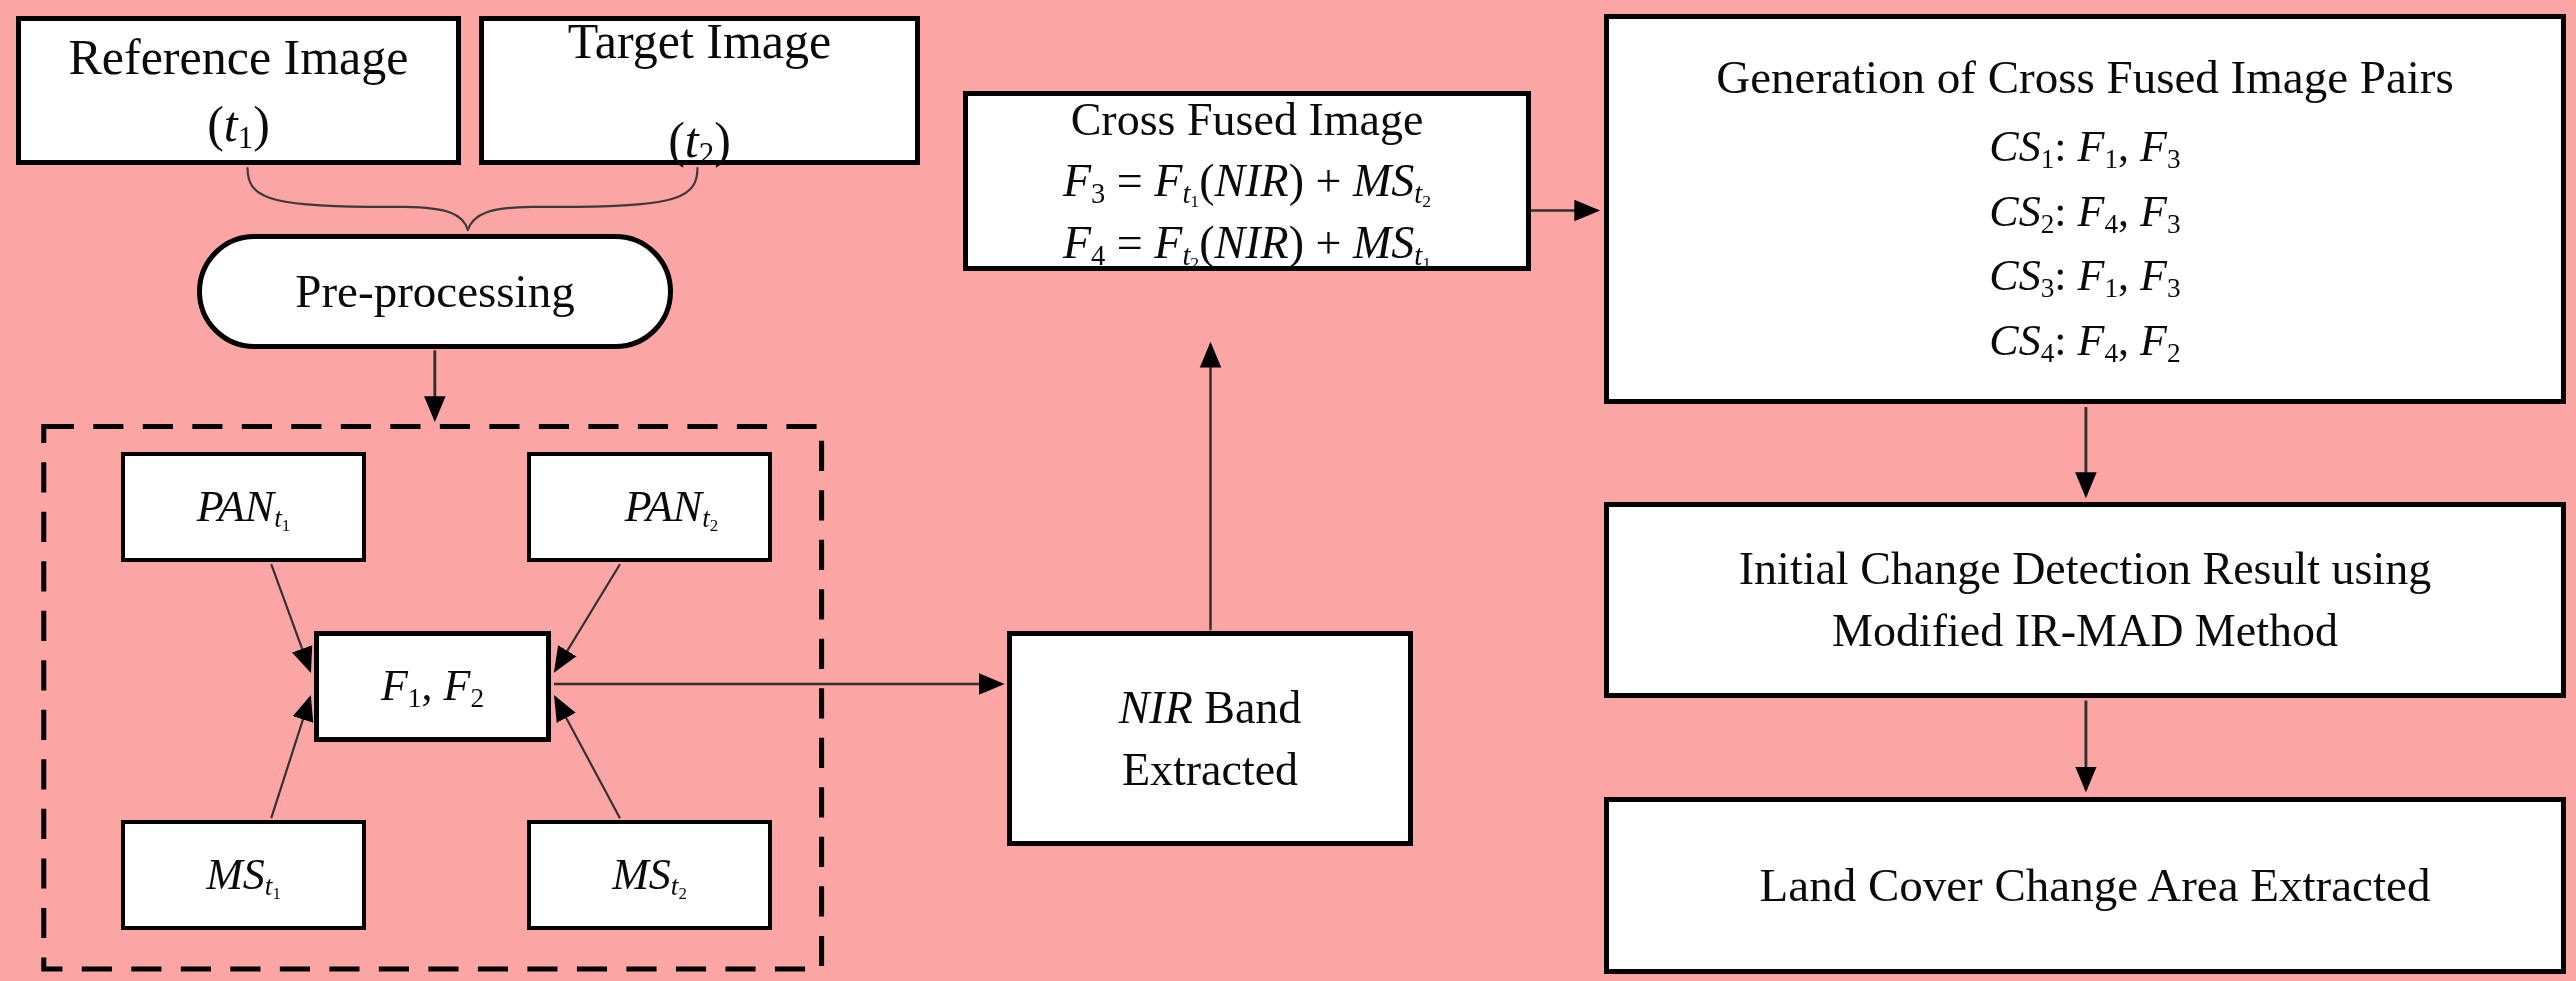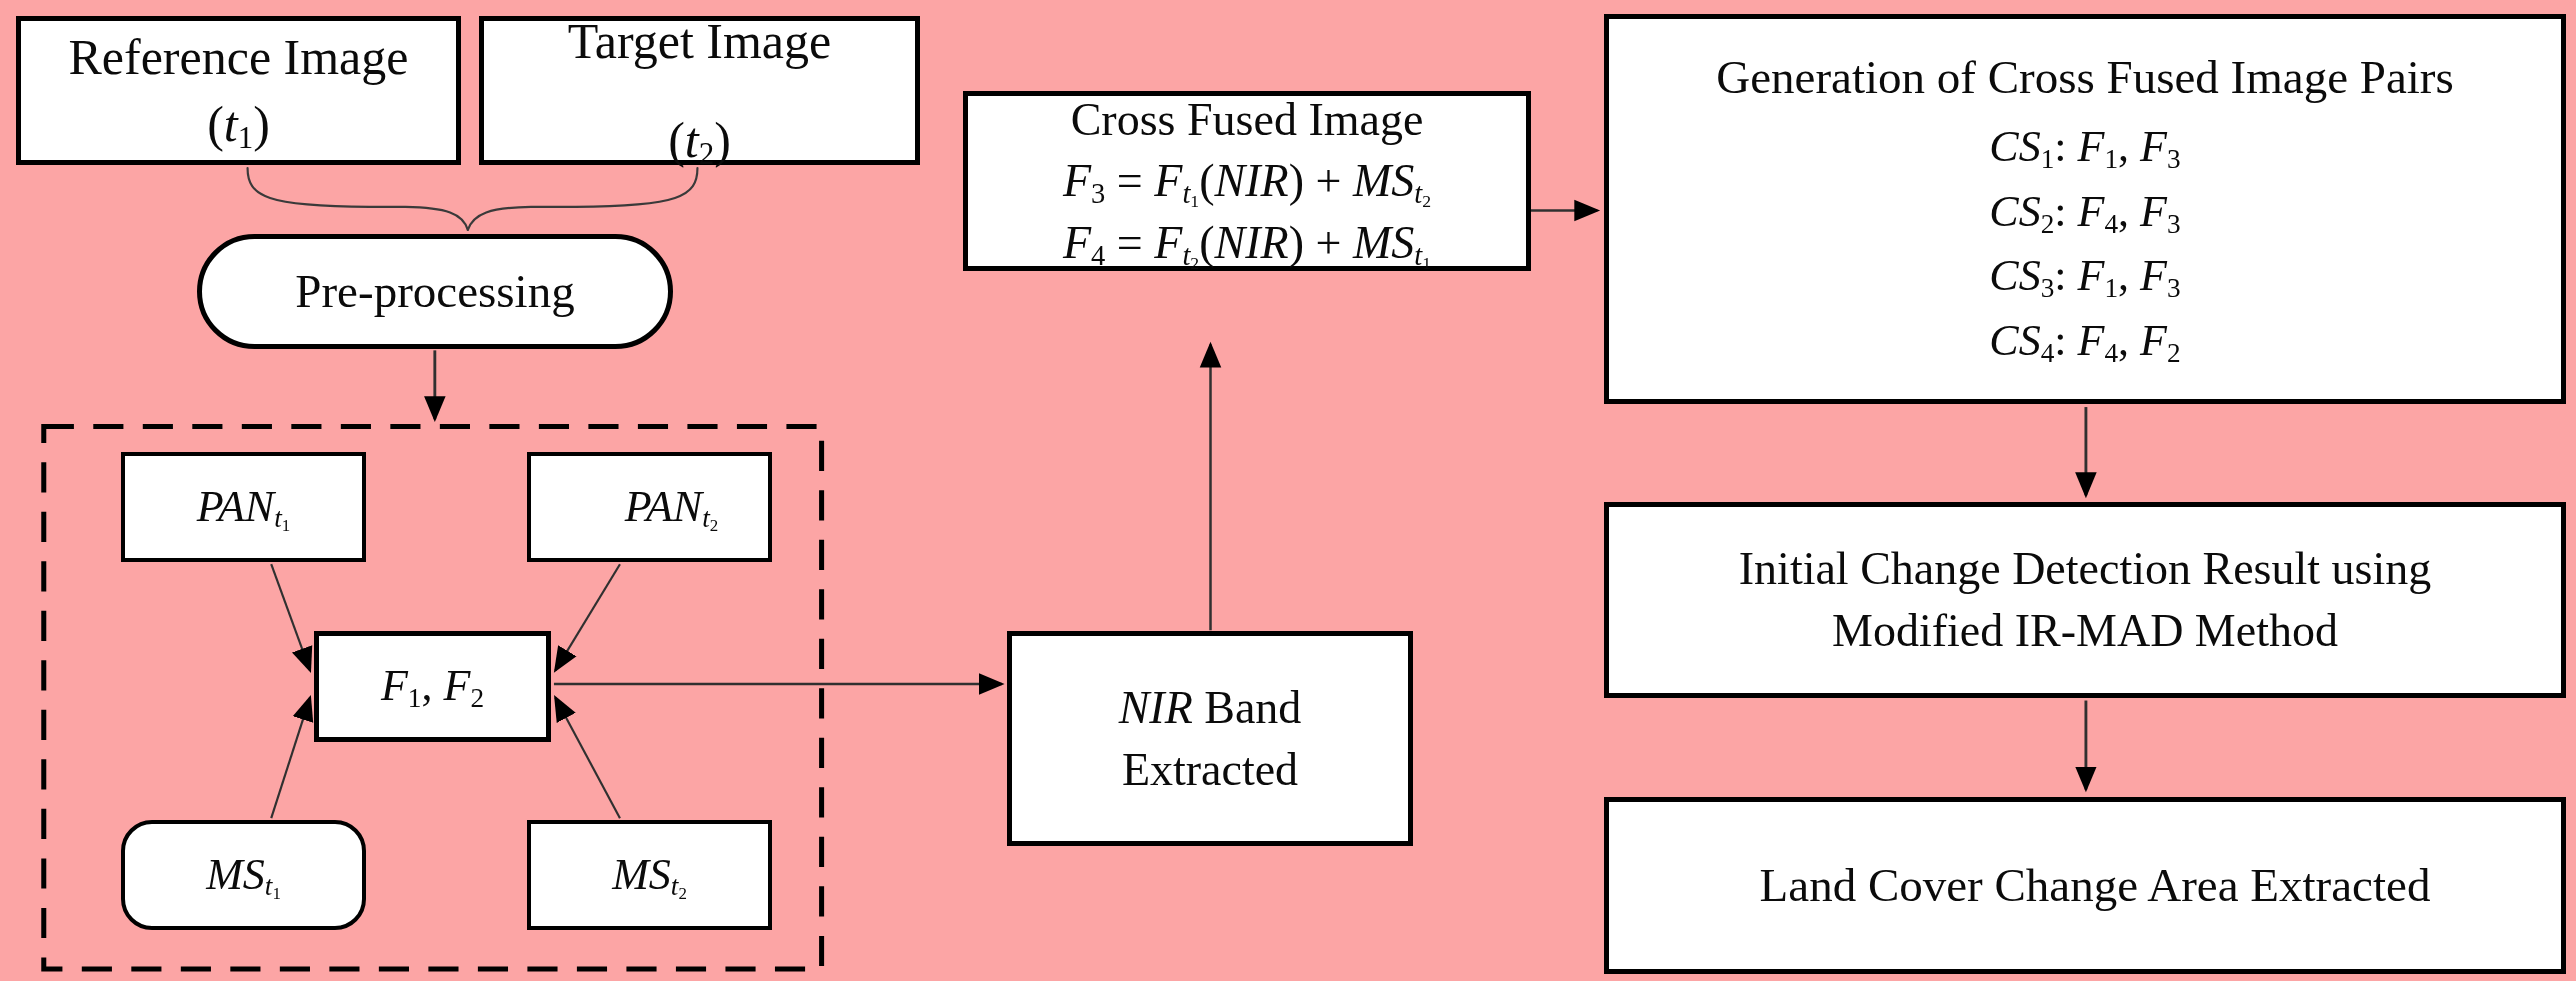--- a/index.html
+++ b/index.html
@@ -93,21 +93,21 @@
   </div>
 
   <div class="box thin t-small" style="left:527px; top:452px; width:245px; height:110px;padding-left:44px;">
     <div class="bl"><i>PAN</i><sub><i>t</i><sub>2</sub></sub></div>
   </div>
 
   <div class="box t-small" style="left:314px; top:631px; width:237px; height:111px;">
     <div class="bl"><i>F</i><sub>1</sub>, <i>F</i><sub>2</sub></div>
   </div>
 
-  <div class="box thin t-small" style="left:121px; top:820px; width:245px; height:110px;border-radius:31px;">
+  <div class="box thin t-small" style="left:121px; top:820px; width:245px; height:110px;">
     <div class="bl"><i>MS</i><sub><i>t</i><sub>1</sub></sub></div>
   </div>
 
   <div class="box thin t-small" style="left:527px; top:820px; width:245px; height:110px;">
     <div class="bl"><i>MS</i><sub><i>t</i><sub>2</sub></sub></div>
   </div>
 
   <div class="box t-nir" style="left:1007px; top:631px; width:406px; height:215px;">
     <div class="bl"><i>NIR</i> Band</div>
     <div class="bl">Extracted</div>

